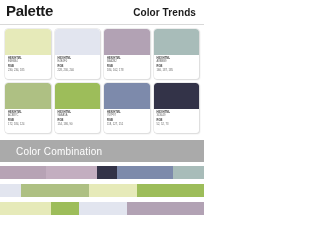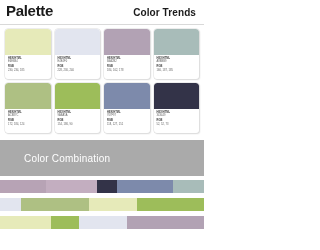--- a/index.html
+++ b/index.html
@@ -93,25 +93,25 @@
     letter-spacing: 0.05px;
     white-space: nowrap;
     margin-bottom: 1.5px;
   }
 
   
   .comb-wrap {
     margin-top: 7px;
   }
   .comb-banner {
-    height: 36px;
+    height: 22px;
     background: #aaaaaa;
     display: flex;
     align-items: center;
-    padding-left: 24px;
+    padding-left: 16px;
     box-sizing: border-box;
   }
   .comb-banner-text {
     color: #ffffff;
     font-size: 10px;
     font-weight: 400;
     letter-spacing: 0.2px;
   }
 
   .bars {

